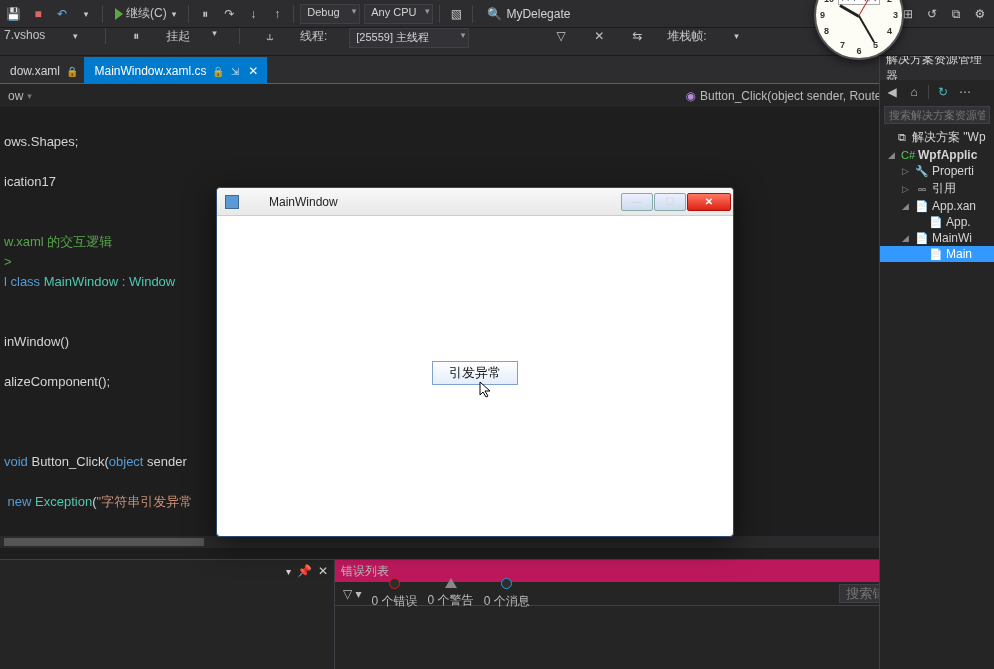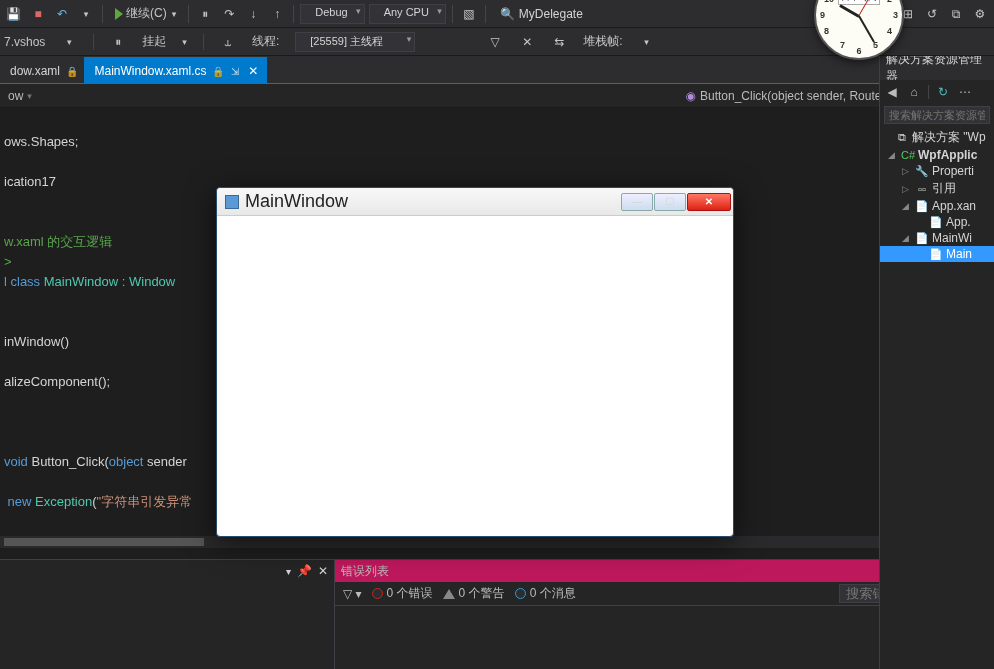--- a/index.html
+++ b/index.html
@@ -4,26 +4,26 @@
 <style>
   * { box-sizing: border-box; margin: 0; padding: 0; font-family: "Microsoft YaHei", "Segoe UI", sans-serif; }
   body { background: #2d2d30; color: #d4d4d4; width: 994px; height: 669px; overflow: hidden; position: relative; font-size: 12px; }
   
   
   .toolbar { height: 28px; background: #2d2d30; display: flex; align-items: center; gap: 4px; padding: 0 4px; border-bottom: 1px solid #1b1b1c; }
   .toolbar .icon-btn { width: 20px; height: 20px; display: flex; align-items: center; justify-content: center; cursor: pointer; color: #c5c5c5; }
   .toolbar .sep { width: 1px; height: 18px; background: #444; margin: 0 2px; }
   .toolbar .btn-play { display: flex; align-items: center; gap: 3px; padding: 0 6px; height: 22px; cursor: pointer; color: #c5c5c5; }
   .toolbar .btn-play .tri { width: 0; height: 0; border-left: 8px solid #5ea73e; border-top: 6px solid transparent; border-bottom: 6px solid transparent; }
-  .combo { background: #333337; border: 1px solid #3f3f46; color: #d4d4d4; padding: 1px 16px 1px 14px; font-size: 11px; height: 20px; position: relative; min-width: 60px;}
+  .combo { background: #333337; border: 1px solid #3f3f46; color: #d4d4d4; padding: 1px 16px 1px 6px; font-size: 11px; height: 20px; position: relative; min-width: 60px;}
   .combo::after { content: "▾"; position: absolute; right: 3px; color: #999; font-size: 9px; }
   .search-label { margin-left: 8px; display: flex; align-items: center; gap: 4px;}
   
   
-  .debug-bar { height: 28px; background: #2d2d30; display: flex; align-items: center; gap: 16px; padding: 0 4px; border-bottom: 1px solid #1b1b1c; color: #c5c5c5; font-size: 12px;}
+  .debug-bar { height: 28px; background: #2d2d30; display: flex; align-items: flex-start; gap: 22px; padding: 0 4px; border-bottom: 1px solid #1b1b1c; color: #c5c5c5; font-size: 12px;}
   .debug-bar .ico { width: 16px; height: 16px; display: inline-flex; align-items: center; justify-content: center;}
   
   
   .tabstrip { height: 28px; background: #2d2d30; display: flex; align-items: flex-end; border-bottom: 1px solid #007acc; }
   .tab { height: 26px; padding: 2px 6px 0 10px; display: flex; align-items: center; gap: 6px; color: #d4d4d4; cursor: pointer; font-size: 12px;}
   .tab.inactive { background: #2d2d30; }
   .tab.active { background: #007acc; color: #fff; }
   .tab .pin { font-size: 10px; opacity: .8;}
   .tab .close { font-size: 12px; padding: 0 3px;}
   
@@ -41,21 +41,21 @@
   .c-string { color: #ce9178; }
   .c-comment { color: #57a64a; }
   .c-default { color: #d4d4d4; }
   .c-type { color: #569cd6; }
   
   .bottom-panels { height: 110px; display: flex; border-top: 1px solid #3f3f46;}
   .panel { flex: 1; background: #252526; border-right: 1px solid #3f3f46; display: flex; flex-direction: column;}
   .panel-header { height: 22px; background: #be185d; display: flex; align-items: center; justify-content: flex-end; padding: 0 6px; gap: 6px; color: #bbb; font-size: 12px;}
   .panel-header .title { margin-right: auto;}
   .panel-toolbar { height: 24px; display: flex; align-items: center; gap: 10px; padding: 0 8px; background: #252526; border-bottom: 1px solid #3f3f46; font-size: 12px; color: #bbb;}
-  .filter-btn { display: flex; align-items: center; gap: 4px;}
+  .filter-btn { display: flex; align-items: center; gap: 4px; flex-direction: column;}
   .errdot { width: 11px; height: 11px; border-radius: 50%; display: inline-block;}
   .errdot.red { background: #2d2d30; border: 1px solid #c22;}
   .errdot.yellow { width: 0; height: 0; border-left: 6px solid transparent; border-right: 6px solid transparent; border-bottom: 10px solid #888; border-radius: 0;}
   .errdot.blue { background: #2d2d30; border: 1px solid #39c;}
   .search-mini { margin-left: auto; background: #333337; color: #888; padding: 1px 6px; width: 120px; border: 1px solid #3f3f46;}
   .table-head { display: flex; background: #2d2d30; height: 22px; align-items: center; font-size: 12px; color: #bbb;}
   .table-head > div { padding: 0 8px; border-right: 1px solid #3f3f46; display: flex; align-items: center; gap: 4px;}
   .sort::after { content: " ▴"; font-size: 9px; color: #888;}
   
   
@@ -70,21 +70,21 @@
   .tree-item .exp { width: 10px; font-size: 9px; color: #888;}
   .tree-item .fico { width: 14px; font-size: 11px; text-align: center;}
   .indent1 { padding-left: 8px;}
   .indent2 { padding-left: 22px;}
   .indent3 { padding-left: 36px;}
   
   
   .appwin { position: absolute; left: 216px; top: 187px; width: 518px; height: 350px; background: #fff; border: 1px solid #2a4a6e; box-shadow: 0 6px 30px rgba(0,0,0,.6); border-radius: 4px;}
   .appwin .titlebar { height: 28px; background: linear-gradient(#f8f8f8,#e8e8e8); border-bottom: 1px solid #ccc; display: flex; align-items: center; padding: 0 2px 0 8px; border-radius: 4px 4px 0 0;}
   .appwin .titlebar .icon { width: 14px; height: 14px; background: #5a9bd5; margin-right: 6px; border: 1px solid #3d6a94;}
-  .appwin .titlebar .title { font-size: 18px; color: #222;}
+  .appwin .titlebar .title { font-size: 12px; color: #222; margin-left: 24px;}
   .appwin .winbtns { margin-left: auto; display: flex; gap: 0;}
   .appwin .winbtn { width: 32px; height: 18px; border: 1px solid #8aa; background: linear-gradient(#eef,#cde); display: flex; align-items: center; justify-content: center; font-size: 10px; cursor: pointer; border-radius: 2px; margin-left: 1px;}
   .appwin .winbtn.close { background: linear-gradient(#f76,#d21); border-color: #a11; color: #fff; font-weight: bold; width: 44px;}
   .appwin .content { position: absolute; top: 28px; left: 6px; right: 6px; bottom: 6px; background: #fff;}
   .appwin .trigger { position: absolute; left: 50%; top: 50%; transform: translate(-50%,-50%); padding: 2px 16px; font-size: 13px; background: linear-gradient(#fefeff,#e3eefb); border: 1px solid #7da2ce; cursor: pointer; color: #111;}
   .cursor { position: absolute; left: 50%; top: 50%; margin-left: 4px; margin-top: 8px; font-size: 14px;}
   
   
   .clock { position: absolute; right: 90px; top: -30px; width: 90px; height: 90px; border-radius: 50%; background: #fdfdf5; border: 2px solid #555; display: flex; align-items: center; justify-content: center; box-shadow: 0 3px 8px rgba(0,0,0,.5); z-index: 50;}
   .clock-face { position: relative; width: 100%; height: 100%;}
@@ -306,20 +306,28 @@
 <div class="appwin">
   <div class="titlebar">
     <div class="icon"></div>
     <div class="title">MainWindow</div>
     <div class="winbtns">
       <div class="winbtn">—</div>
       <div class="winbtn">☐</div>
       <div class="winbtn close">✕</div>
     </div>
   </div>
+  <div class="content">
+    <button class="trigger">引发异常</button>
+    <div class="cursor">
+      <svg width="14" height="18">
+          <path d="M1 1 L1 14 L4 11 L7 16 L9 15 L6 10 L11 10 Z" fill="#fff" stroke="#000" stroke-width="1"></path>
+        </svg>
+    </div>
+  </div>
 </div>
 
 <div class="clock">
   <div class="clock-face">
     <div class="clock-label">日本时间</div>
 
     <div class="clock-num" style="top:50%;right:4px;transform:translateY(-50%)">3</div>
     <div class="clock-num" style="bottom:2px;left:50%;transform:translateX(-50%)">6</div>
     <div class="clock-num" style="top:50%;left:4px;transform:translateY(-50%)">9</div>
 

